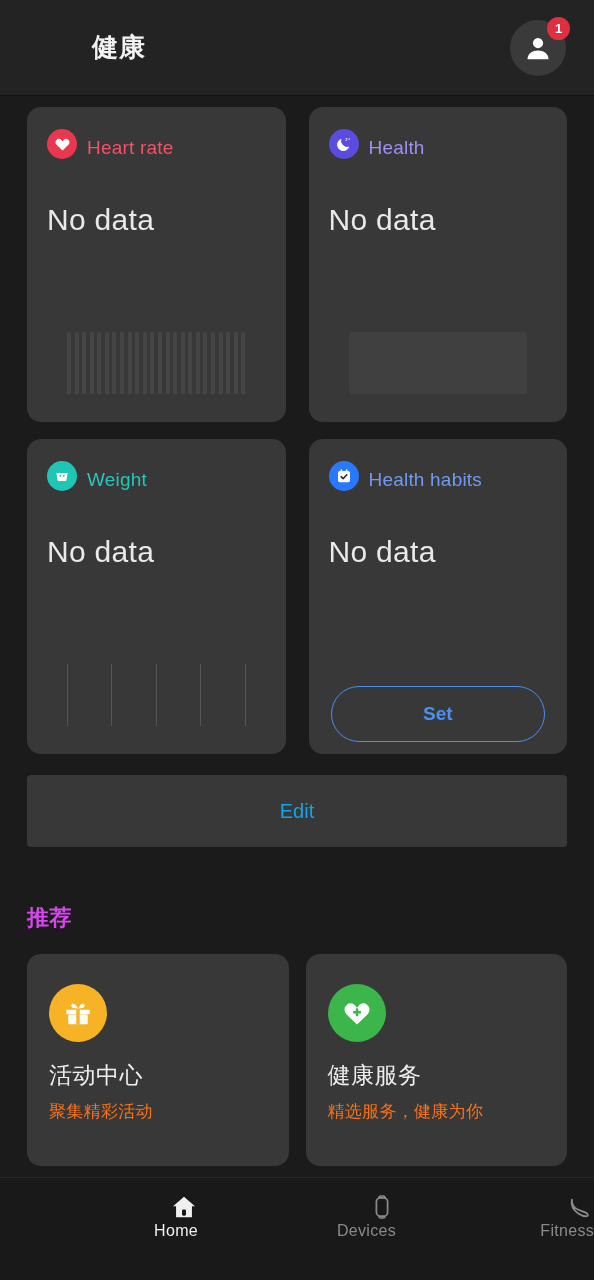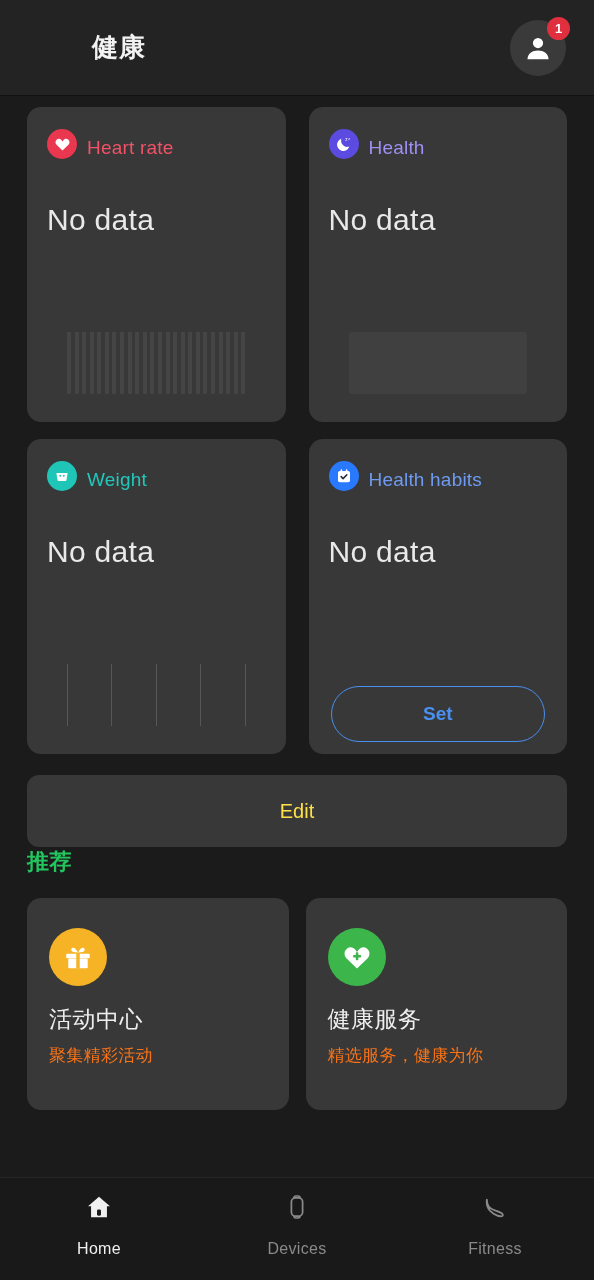--- a/index.html
+++ b/index.html
@@ -197,33 +197,34 @@
     cursor: pointer;
   }
 
   
   .edit-btn {
     margin-top: 21px;
     width: 100%;
     height: 72px;
     background: #383838;
     border: none;
-    border-radius: 12px;
-    color: #fde047;
+    border-radius: 4px;
+    color: #0ea5e9;
     font-size: 20px;
     font-family: "Liberation Sans", sans-serif;
     display: flex;
     align-items: center;
     justify-content: center;
     cursor: pointer;
   }
 
   
   .section-title {
-    color: #22c55e;
+    margin-top: 56px;
+    color: #d946ef;
     font-size: 22px;
     font-weight: bold;
     letter-spacing: .5px;
   }
   .reco-grid {
     display: grid;
     grid-template-columns: 1fr 1fr;
     gap: 17px;
     margin-top: 21px;
   }
@@ -264,22 +265,22 @@
     background: #191919;
     border-top: 1px solid #262626;
     display: flex;
     align-items: flex-start;
     padding-top: 14px;
   }
   .nav-item {
     flex: 1 1 0;
     display: flex;
     flex-direction: column;
-    align-items: center;
-    gap: 18px;
+    align-items: flex-end;
+    gap: 0;
     cursor: pointer;
   }
   .nav-icon { height: 30px; display: flex; align-items: center; justify-content: center; }
   .nav-icon svg { display: block; }
   .nav-label { font-size: 16px; letter-spacing: .3px; }
   .nav-item.active .nav-label { color: #f0f0f0; }
   .nav-item.inactive .nav-label { color: #8a8a8a; }
 </style>
 </head>
 <body>

